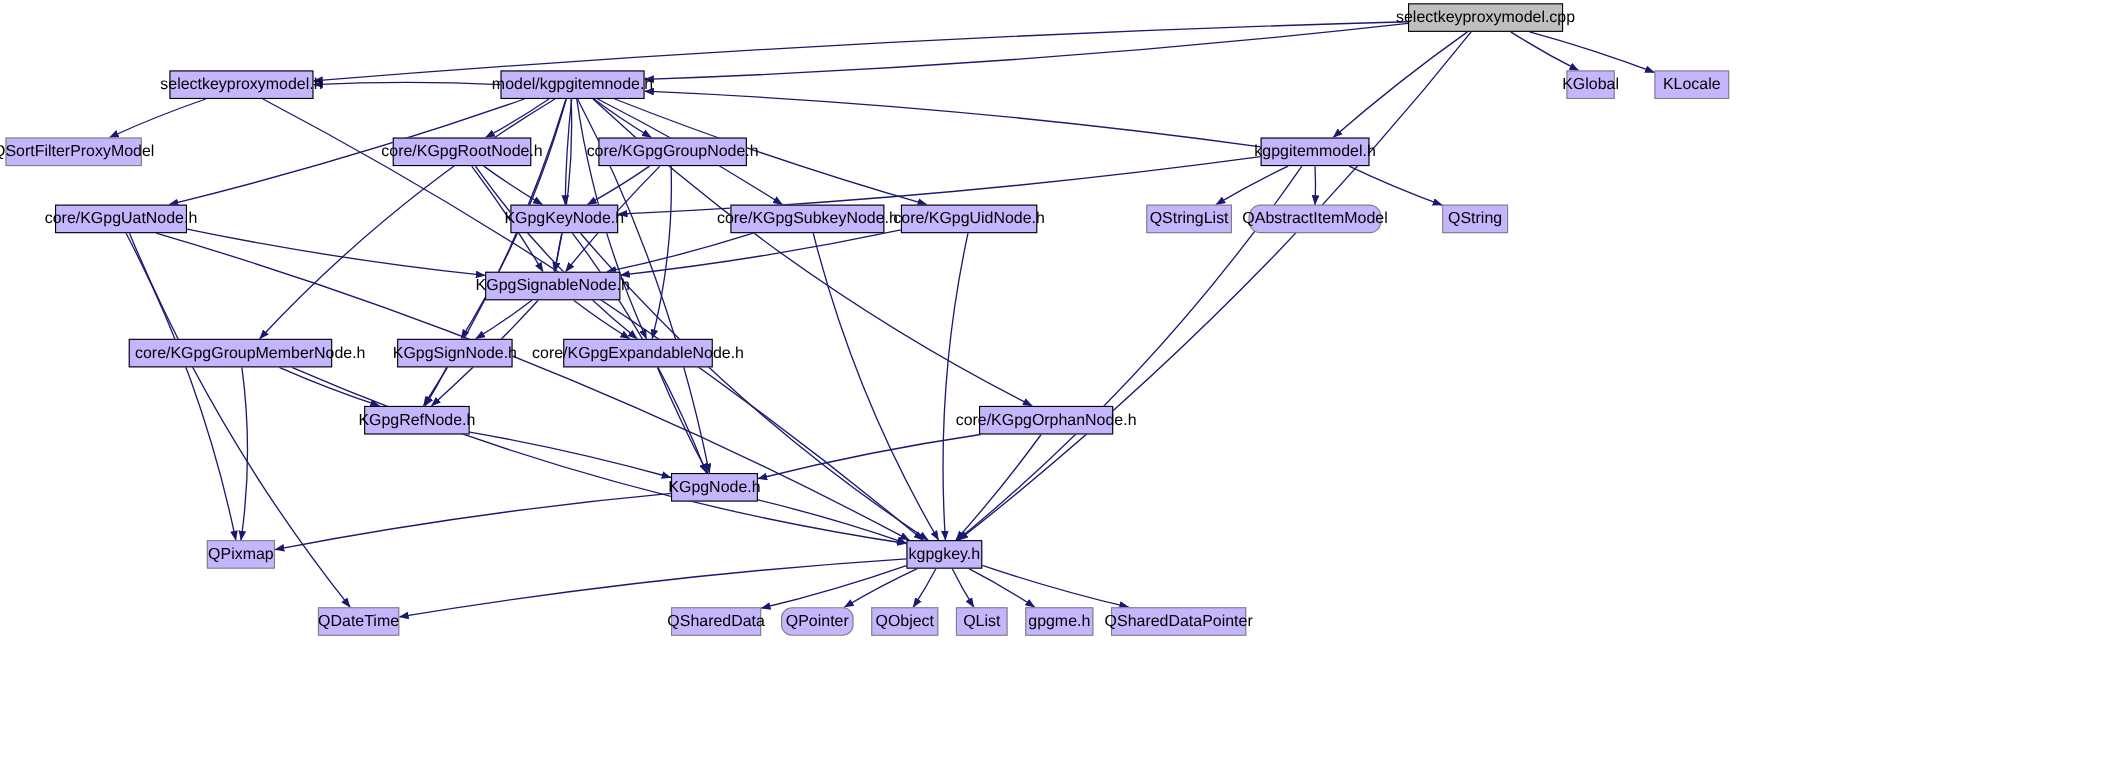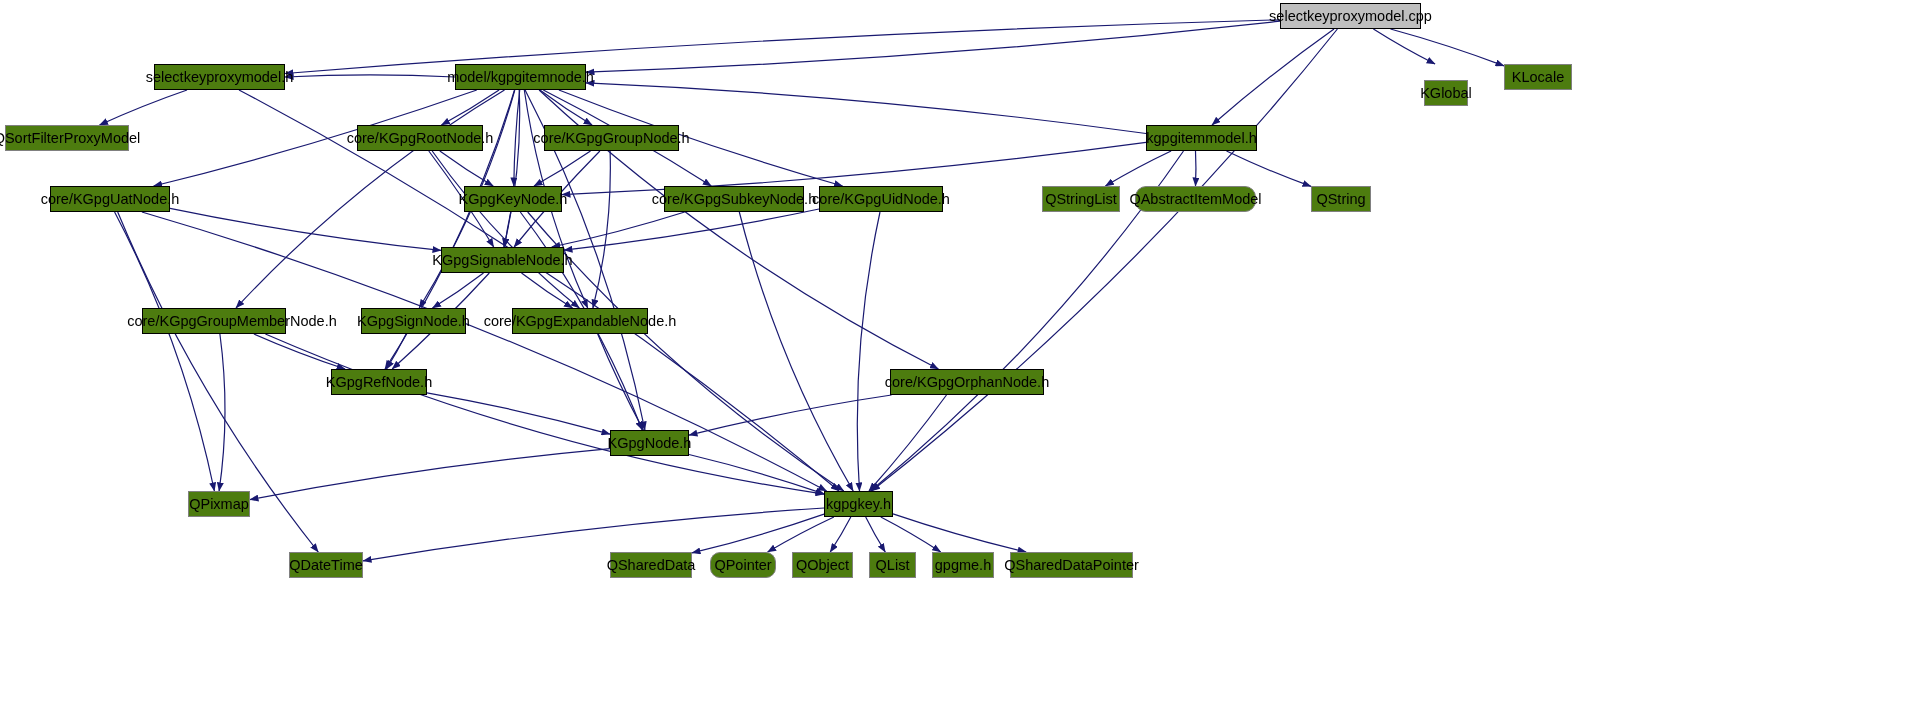--- a/index.html
+++ b/index.html
@@ -29,21 +29,21 @@
     box-sizing: border-box;
     display: flex;
     align-items: center;
     justify-content: center;
     white-space: nowrap;
     font-size: 14.5px;
     line-height: 1;
     color: #000000;
     letter-spacing: 0px;
     border: 1px solid #808080;
-    background: #4d7c0f;
+    background: #c4b5fd;
     height: 26px;
     padding: 0 7px;
   }
   .node.internal {
     border: 1px solid #000000;
   }
   .node.root {
     border: 1px solid #000000;
     background: #bfbfbf;
   }
@@ -126,33 +126,33 @@
         <path d="M850.8,517.0 Q841.4,535.0 830.2,552.0" fill="none" stroke="#191970" stroke-width="1.2" marker-end="url(#arrow)"></path>
         <path d="M865.7,517.0 Q874.6,535.0 885.3,552.0" fill="none" stroke="#191970" stroke-width="1.2" marker-end="url(#arrow)"></path>
         <path d="M880.8,517.0 Q911.6,533.0 940.7,552.0" fill="none" stroke="#191970" stroke-width="1.2" marker-end="url(#arrow)"></path>
         <path d="M893.0,513.9 Q958.6,536.2 1026.1,552.0" fill="none" stroke="#191970" stroke-width="1.2" marker-end="url(#arrow)"></path>
       </g>
   </svg>
   <div id="node-layer">
       <div class="node root" style="left: 1280px; top: 3px; width: 141px;">
         <span class="node-label">selectkeyproxymodel.cpp</span>
       </div>
-      <div class="node external" style="left: 1424px; top: 80px; width: 44px;">
+      <div class="node external" style="left: 1424px; top: 64px; width: 44px;">
         <span class="node-label">KGlobal</span>
       </div>
       <div class="node external" style="left: 1504px; top: 64px; width: 68px;">
         <span class="node-label">KLocale</span>
       </div>
       <div class="node internal" style="left: 154px; top: 64px; width: 131px;">
         <span class="node-label">selectkeyproxymodel.h</span>
       </div>
       <div class="node internal" style="left: 455px; top: 64px; width: 131px;">
         <span class="node-label">model/kgpgitemnode.h</span>
       </div>
-      <div class="node internal" style="left: 1146px; top: 125px; width: 111px;">
+      <div class="node internal" style="left: 1146px; top: 125px; width: 99px;">
         <span class="node-label">kgpgitemmodel.h</span>
       </div>
       <div class="node external" style="left: 5px; top: 125px; width: 124px;">
         <span class="node-label">QSortFilterProxyModel</span>
       </div>
       <div class="node internal" style="left: 357px; top: 125px; width: 126px;">
         <span class="node-label">core/KGpgRootNode.h</span>
       </div>
       <div class="node internal" style="left: 544px; top: 125px; width: 135px;">
         <span class="node-label">core/KGpgGroupNode.h</span>
@@ -174,33 +174,33 @@
       </div>
       <div class="node external" style="left: 1135px; top: 186px; width: 121px; border-radius: 11px;">
         <span class="node-label">QAbstractItemModel</span>
       </div>
       <div class="node external" style="left: 1311px; top: 186px; width: 60px;">
         <span class="node-label">QString</span>
       </div>
       <div class="node internal" style="left: 441px; top: 247px; width: 123px;">
         <span class="node-label">KGpgSignableNode.h</span>
       </div>
-      <div class="node internal" style="left: 142px; top: 308px; width: 144px; padding-left: 43px;">
+      <div class="node internal" style="left: 117px; top: 308px; width: 185px; padding-left: 43px;">
         <span class="node-label">core/KGpgGroupMemberNode.h</span>
       </div>
       <div class="node internal" style="left: 361px; top: 308px; width: 105px;">
         <span class="node-label">KGpgSignNode.h</span>
       </div>
       <div class="node internal" style="left: 512px; top: 308px; width: 136px;">
         <span class="node-label">core/KGpgExpandableNode.h</span>
       </div>
       <div class="node internal" style="left: 331px; top: 369px; width: 96px;">
         <span class="node-label">KGpgRefNode.h</span>
       </div>
-      <div class="node internal" style="left: 890px; top: 369px; width: 154px;">
+      <div class="node internal" style="left: 890px; top: 369px; width: 122px;">
         <span class="node-label">core/KGpgOrphanNode.h</span>
       </div>
       <div class="node internal" style="left: 610px; top: 430px; width: 79px;">
         <span class="node-label">KGpgNode.h</span>
       </div>
       <div class="node external" style="left: 188px; top: 491px; width: 62px;">
         <span class="node-label">QPixmap</span>
       </div>
       <div class="node internal" style="left: 824px; top: 491px; width: 69px;">
         <span class="node-label">kgpgkey.h</span>

